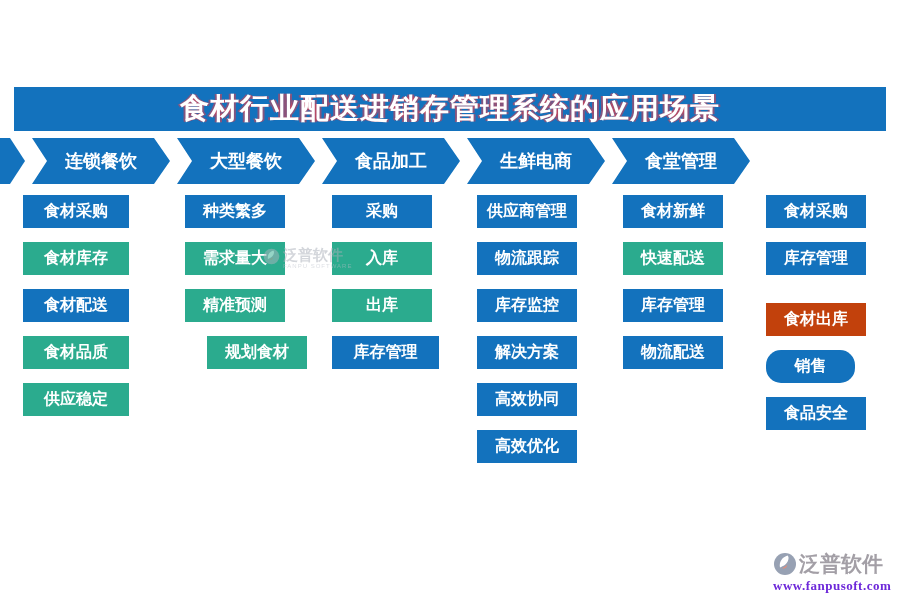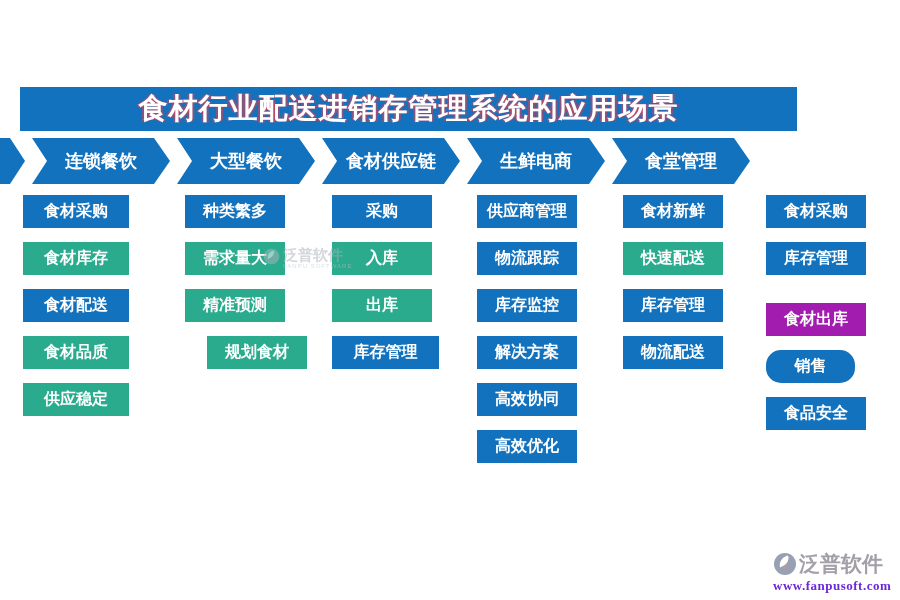--- a/index.html
+++ b/index.html
@@ -3,21 +3,21 @@
 <meta charset="utf-8">
 <style>
   * { margin:0; padding:0; box-sizing:border-box; }
   html,body { background:#ffffff; }
   body { font-family:"Liberation Sans","DejaVu Sans",sans-serif; }
   .stage {
     position:relative; width:900px; height:600px; background:#ffffff; overflow:hidden;
   }
   
   .title-bar {
-    position:absolute; left:20px; top:87px; width:777px; height:44px;
+    position:absolute; left:14px; top:87px; width:872px; height:44px;
     background:#1372BD; display:flex; align-items:center; justify-content:center;
   }
   .title-bar span {
     color:#ffffff; font-size:29px; font-weight:bold; letter-spacing:1px;
     text-shadow:2px 0 0 rgba(226,62,76,.55), -2px 0 0 rgba(226,62,76,.55);
     white-space:nowrap;
   }
   
   .ribbon {
     position:absolute; left:0; top:138px; height:46px; width:900px;
@@ -77,21 +77,21 @@
   <div class="ribbon">
     <div class="lead-chevron"></div>
 
   <div class="arrow-segment">
         <span>连锁餐饮</span>
       </div>
       <div class="arrow-segment">
         <span>大型餐饮</span>
       </div>
       <div class="arrow-segment">
-        <span>食材供应链</span>
+        <span>食品加工</span>
       </div>
       <div class="arrow-segment">
         <span>生鲜电商</span>
       </div>
       <div class="arrow-segment">
         <span>食堂管理</span>
       </div>
     </div>
 
   <div>
@@ -175,21 +175,21 @@
           <span>物流配送</span>
         </div>
       </div>
       <div class="col" style="left: 766px;">
         <div class="box" style="width: 100px; background: rgb(19, 114, 189);">
           <span>食材采购</span>
         </div>
         <div class="box" style="width: 100px; background: rgb(19, 114, 189);">
           <span>库存管理</span>
         </div>
-        <div class="box" style="width: 100px; background: #a21caf; margin-top: 28px;">
+        <div class="box" style="width: 100px; background: #c2410c; margin-top: 28px;">
           <span>食材出库</span>
         </div>
         <div class="box" style="width: 89px; background: rgb(19, 114, 189); border-radius: 15px;">
           <span>销售</span>
         </div>
         <div class="box" style="width: 100px; background: rgb(19, 114, 189);">
           <span>食品安全</span>
         </div>
       </div>
     </div>

